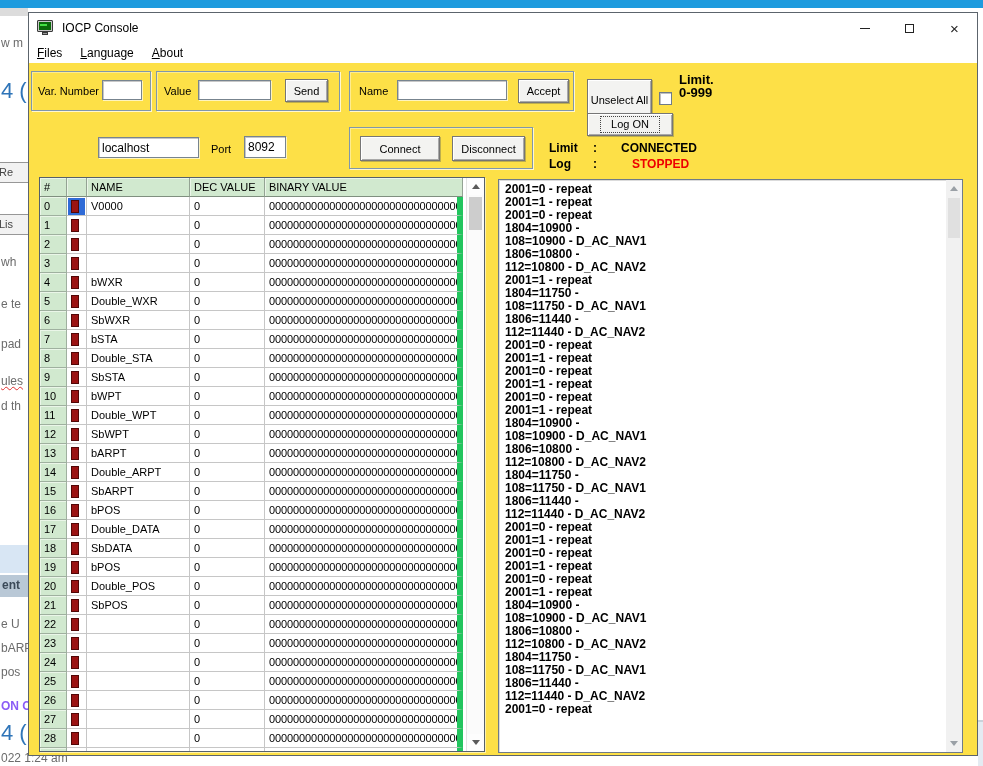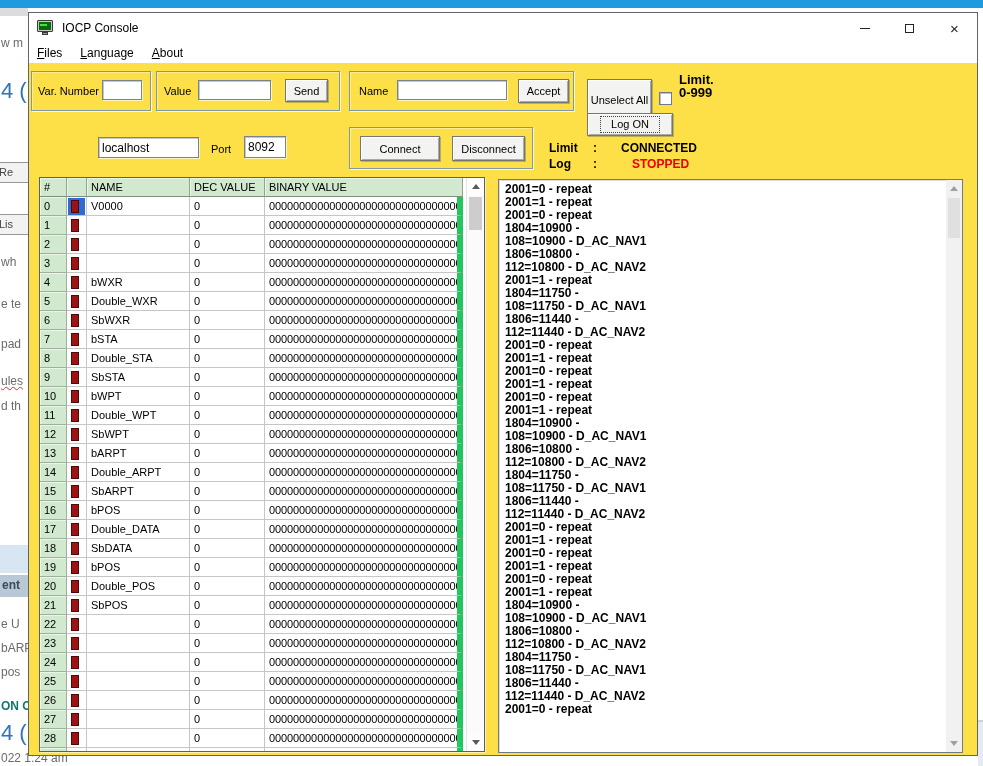--- a/index.html
+++ b/index.html
@@ -9,21 +9,21 @@
 
   
   #top-bar { left:0; top:0; width:983px; height:8px; background:#1E9BDE; }
   #bg-left-topband { left:0; top:8px; width:28px; height:8px; background:#dcdcdc; }
   #bg-left { left:0; top:0; width:28px; height:766px; }
   .frag { position:absolute; left:1px; white-space:nowrap; }
   .f-small-gray { font-size:12px; color:#6b6b6b; }
   .f-small-gray-squiggle { font-size:12px; color:#6b6b6b;
       text-decoration:underline wavy #e03030 1px; }
   .f-big-blue { font-size:22px; color:#2e74b8; }
-  .f-bold-navy { font-size:12px; font-weight:bold; color:#0f766e; }
+  .f-bold-navy { font-size:12px; font-weight:bold; color:#8b5cf6; }
   .f-button { font-size:11px; color:#444; background:#f2f2f2; border:1px solid #979797;
       padding:3px 4px 4px 6px; left:-8px; width:38px; }
   .f-band-light { left:0; width:28px; height:28px; background:#d8e6f4; }
   .f-band-dark  { left:0; width:28px; height:22px; background:#b9c8d6; font-size:12px;
       font-weight:bold; color:#3b4a59; padding:3px 0 0 2px; }
   #bg-right { left:978px; top:8px; width:5px; height:758px; background:#ffffff; }
   #bg-right-line { position:absolute; left:0; top:712px; width:5px; height:2px; background:#c9d2da; }
   #bg-right-low  { position:absolute; left:0; top:714px; width:5px; height:44px; background:#e4ebf2; }
 
   

